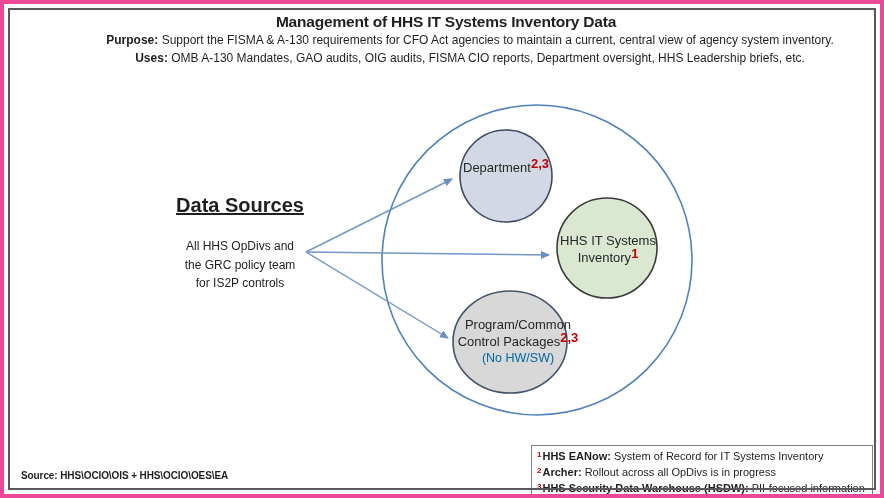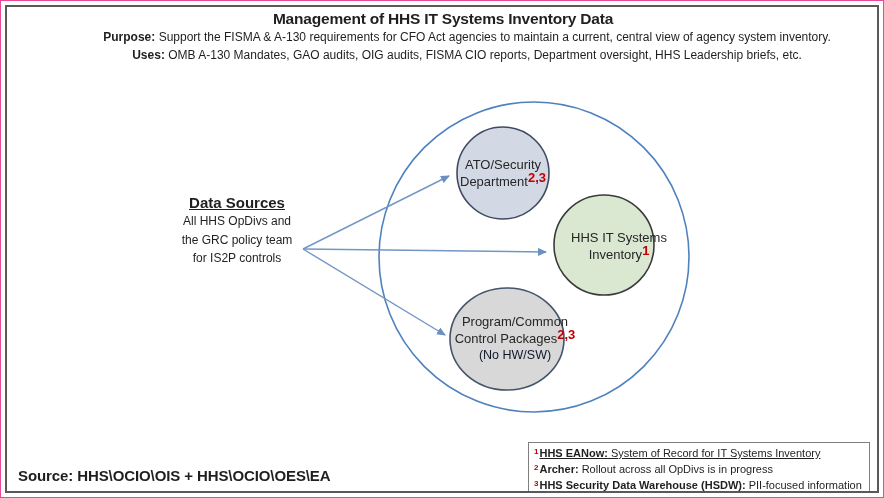--- a/index.html
+++ b/index.html
@@ -1,59 +1,59 @@
 <!DOCTYPE html>
 <html><head>
 <meta charset="utf-8">
 <style>
   html,body{margin:0;padding:0;background:#ffffff;}
   #canvas{
     position:relative;
     width:884px;height:498px;
     box-sizing:border-box;
     background:#ffffff;
-    border:1px solid #ec4899;
+    border:4px solid #ec4899;
     font-family:"Liberation Sans", sans-serif;
     color:#1f1f1f;
     overflow:hidden;
   }
   .frame{
     position:absolute;inset:4px;
     border:2px solid #595959;
     pointer-events:none;
   }
   
   .header{position:absolute;top:8px;left:0;width:884px;text-align:center;}
   .title{font-size:15.5px;font-weight:bold;line-height:20px;letter-spacing:-0.2px;}
   .hline{font-size:12px;line-height:17.5px;padding-left:48px;}
   .hline b{font-weight:bold;}
   
   .datasources{position:absolute;left:140px;top:192px;width:192px;text-align:center;}
-  .ds-heading{font-size:15px;font-weight:bold;text-decoration:underline;line-height:19px;margin-bottom:0;}
+  .ds-heading{font-size:20px;font-weight:bold;text-decoration:underline;line-height:19px;margin-bottom:22px;}
   .ds-line{font-size:12px;line-height:18.5px;}
   
   #diagram{position:absolute;left:0;top:0;width:884px;height:498px;}
   
   .node-label{position:absolute;text-align:center;font-size:13px;line-height:17px;color:#262626;}
   .node-ato{left:432px;top:155px;width:140px;}
-  .node-hhs{left:548px;top:228px;width:140px;}
+  .node-hhs{left:534px;top:228px;width:140px;}
   .node-prog{left:434px;top:312px;width:160px;}
   .sup{position:relative;top:-4px;font-size:13px;color:#c00000;font-weight:bold;}
-  .node-note{color:#0f172a;font-size:12.5px;}
+  .node-note{color:#0369a1;font-size:12.5px;}
   
   .footnotes{
     position:absolute;left:527px;top:441px;width:342px;height:50px;
     box-sizing:border-box;border:1.5px solid #7f7f7f;background:#ffffff;
     padding:3px 5px 0 5px;font-size:11px;line-height:15px;white-space:nowrap;
   }
   .fn-sup{position:relative;top:-3px;font-size:8px;color:#c00000;font-weight:bold;margin-right:1px;}
   .fn-label{font-weight:bold;}
-  .fn-underline{text-decoration:underline;}
+  .fn-underline{}
   
-  .source{position:absolute;left:17px;top:466px;font-size:15px;font-weight:600;letter-spacing:-0.1px;}
+  .source{position:absolute;left:17px;top:466px;font-size:10px;font-weight:600;letter-spacing:-0.1px;}
 </style>
 </head>
 <body>
 
 <div id="canvas">
 
   <div class="header">
     <div class="title">Management of HHS IT Systems Inventory Data</div>
     <div class="hline"><b>Purpose:</b><span> Support the FISMA &amp; A-130 requirements for CFO Act agencies to maintain a current, central view of agency system inventory.</span></div>
     <div class="hline"><b>Uses:</b><span> OMB A-130 Mandates, GAO audits, OIG audits, FISMA CIO reports, Department oversight, HHS Leadership briefs, etc.</span></div>
@@ -78,21 +78,20 @@
     <line x1="302" y1="248" x2="448" y2="175" stroke="#7396c6" stroke-width="1.4" marker-end="url(#arrowhead)"></line>
     <line x1="302" y1="248" x2="545" y2="251" stroke="#7396c6" stroke-width="1.4" marker-end="url(#arrowhead)"></line>
     <line x1="302" y1="248" x2="444" y2="334" stroke="#7396c6" stroke-width="1.4" marker-end="url(#arrowhead)"></line>
 
     <circle cx="502" cy="172" r="46" fill="#d3d9e4" stroke="#3f4a61" stroke-width="1.6"></circle>
     <circle cx="603" cy="244" r="50" fill="#dae8d2" stroke="#3b3b3b" stroke-width="1.6"></circle>
     <ellipse cx="506" cy="338" rx="57" ry="51" fill="#d8d8d8" stroke="#44546a" stroke-width="1.6"></ellipse>
   </svg>
 
   <div class="node-label node-ato">
-    <div><span>ATO/Security</span></div>
     <div><span>Department</span><span class="sup">2,3</span></div>
   </div>
   <div class="node-label node-hhs">
     <div><span>HHS IT Systems</span></div>
     <div><span>Inventory</span><span class="sup">1</span></div>
   </div>
   <div class="node-label node-prog">
     <div><span>Program/Common</span></div>
     <div><span>Control Packages</span><span class="sup">2,3</span></div>
     <div class="node-note">(No HW/SW)</div>

